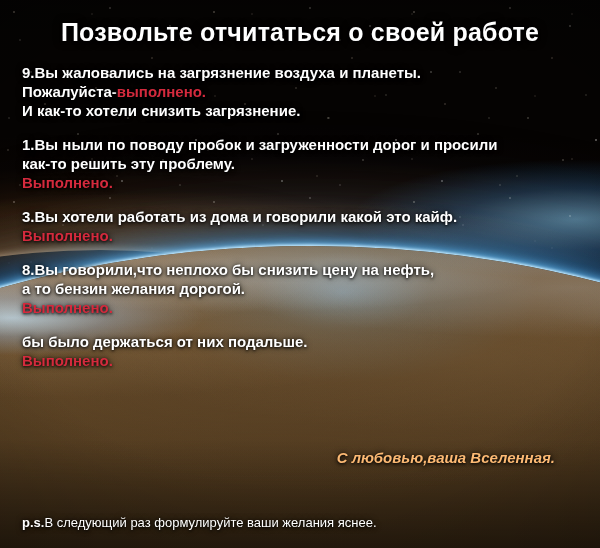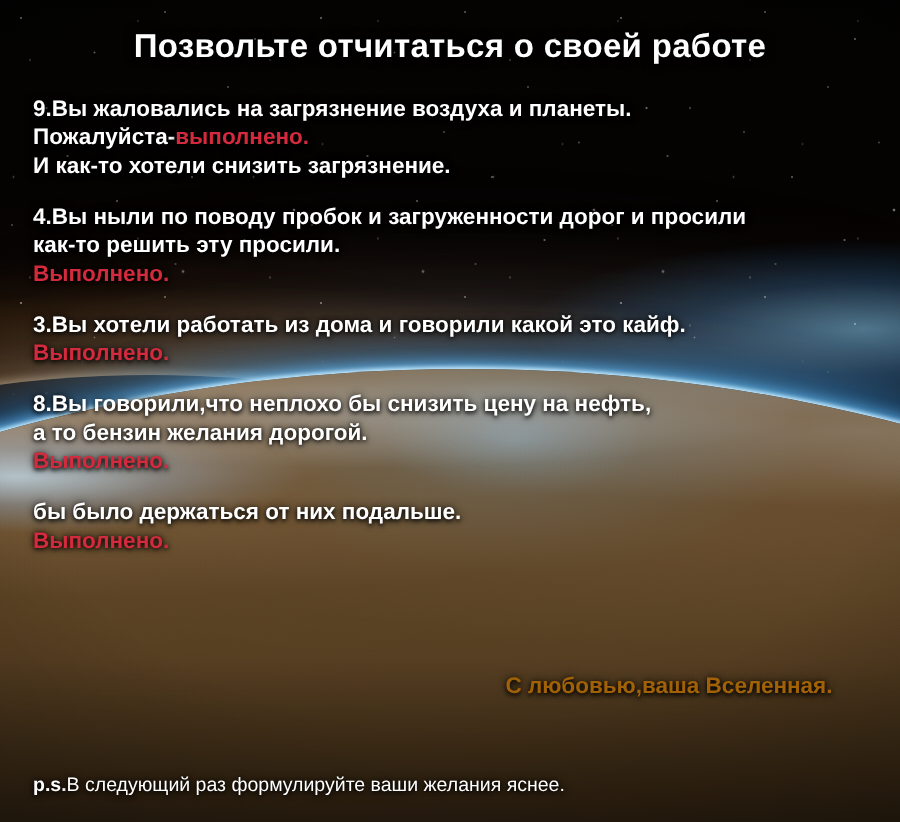--- a/index.html
+++ b/index.html
@@ -162,21 +162,21 @@
   .content {
     position: absolute;
     inset: 0;
     z-index: 20;
   }
   .title {
     position: absolute;
     top: 18px; left: 0; right: 0;
     text-align: center;
     color: #ffffff;
-    font-size: 22px;
+    font-size: 25px;
     font-weight: 700;
     letter-spacing: .2px;
     text-shadow: 0 1px 3px rgba(0,0,0,.95), 0 0 8px rgba(0,0,0,.85);
   }
   .items {
     position: absolute;
     top: 63px;
     left: 22px;
     right: 12px;
   }
@@ -196,24 +196,25 @@
     line-height: 19px;
     text-shadow: 0 1px 3px rgba(0,0,0,.95), 0 0 6px rgba(0,0,0,.8);
   }
   .item .line .done-inline {
     color: #d42a3d;
   }
   .signature {
     position: absolute;
     top: 449px;
     right: 45px;
-    color: #a16207;
+    color: #fdba74;
     font-size: 15px;
     font-weight: 700;
     text-shadow: 0 1px 3px rgba(0,0,0,.95), 0 0 6px rgba(0,0,0,.8);
+    font-style: italic;
   }
   .ps {
     position: absolute;
     top: 515px;
     left: 22px;
     color: #ffffff;
     font-size: 13px;
     font-weight: 400;
     text-shadow: 0 1px 3px rgba(0,0,0,.95), 0 0 6px rgba(0,0,0,.8);
   }
@@ -247,22 +248,22 @@
 
     <div class="items">
 
       <div class="item">
         <div class="line">9.Вы жаловались на загрязнение воздуха и планеты.</div>
         <div class="line"><span>Пожалуйста-</span><span class="done-inline">выполнено.</span></div>
         <div class="line">И как-то хотели снизить загрязнение.</div>
       </div>
 
       <div class="item">
-        <div class="line">4.Вы ныли по поводу пробок и загруженности дорог и просили</div>
-        <div class="line">как-то решить эту просили.</div>
+        <div class="line">1.Вы ныли по поводу пробок и загруженности дорог и просили</div>
+        <div class="line">как-то решить эту проблему.</div>
         <div class="done">Выполнено.</div>
       </div>
 
       <div class="item">
         <div class="line">3.Вы хотели работать из дома и говорили какой это кайф.</div>
         <div class="done">Выполнено.</div>
       </div>
 
       <div class="item">
         <div class="line">8.Вы говорили,что неплохо бы снизить цену на нефть,</div>

